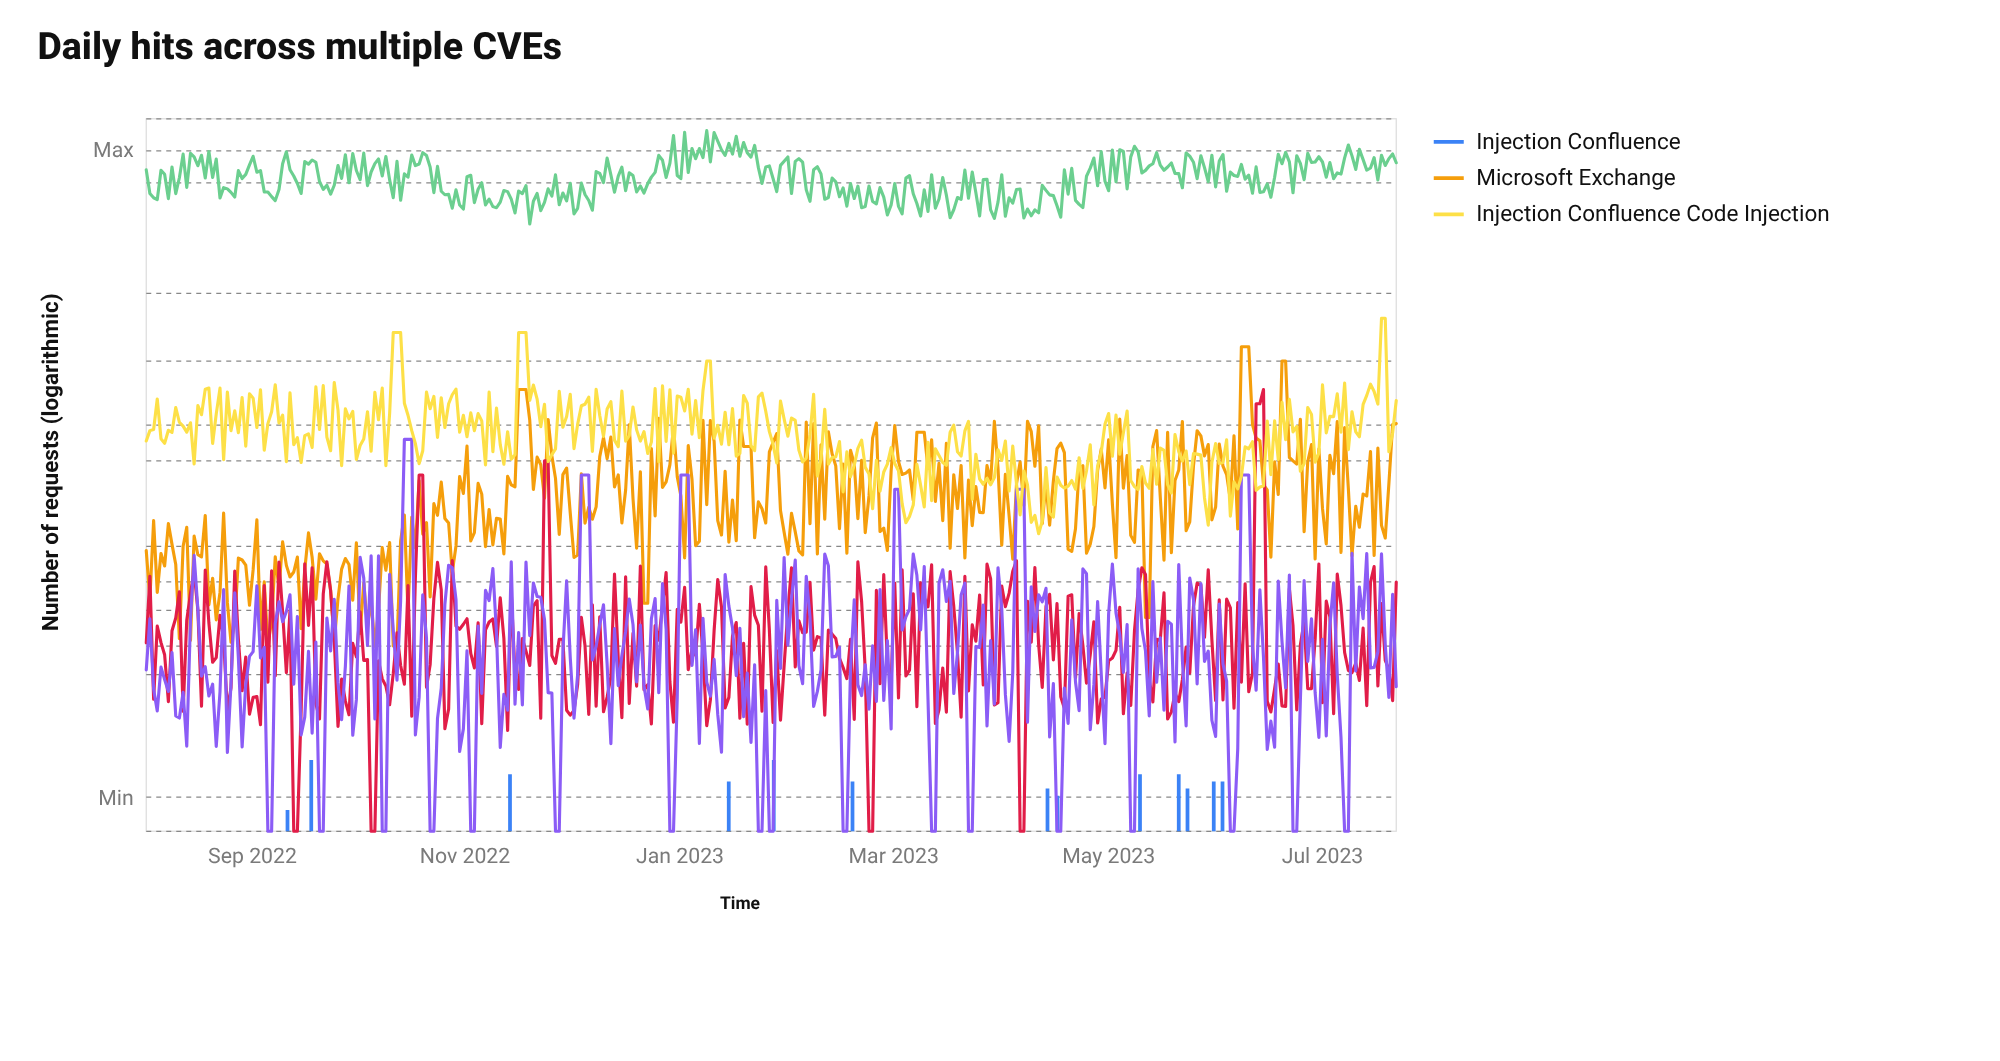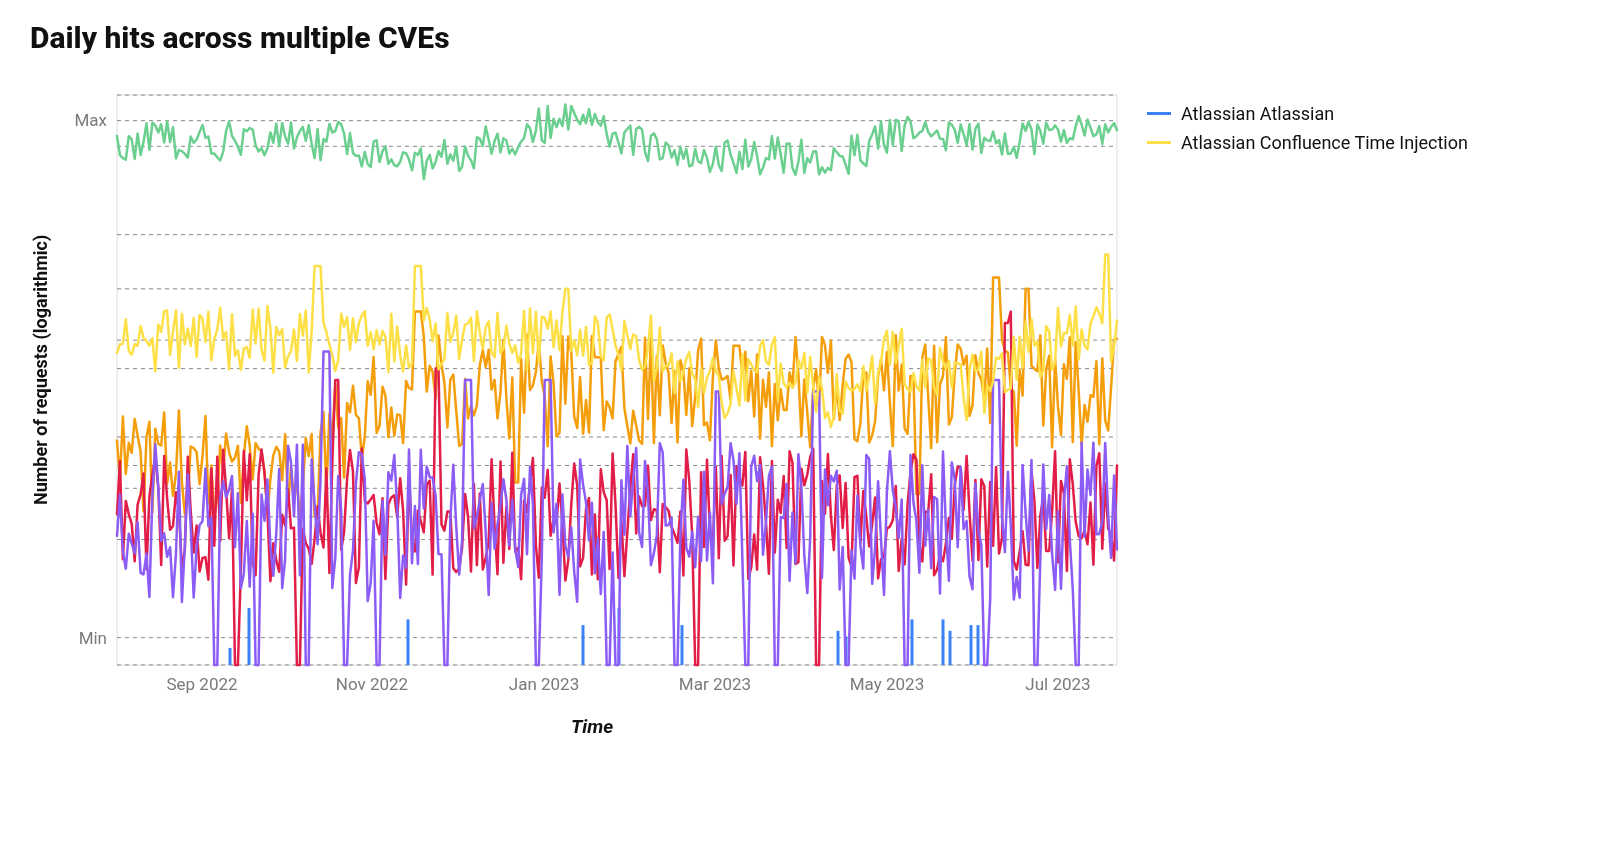--- a/index.html
+++ b/index.html
@@ -1,21 +1,21 @@
 <!DOCTYPE html>
 <html><head>
 <meta charset="utf-8">
 <style>
   html,body{margin:0;padding:0;background:#fff;font-family:-apple-system,BlinkMacSystemFont,"Segoe UI",Roboto,Helvetica,Arial,sans-serif;color:#111;}
   .wrap{width:1600px;height:810px;position:relative;box-sizing:border-box;padding:20px 30px;}
   h1.title{margin:0 0 30px 0;font-size:30px;font-weight:800;}
   .chartRow{display:flex;align-items:flex-start;}
   .yAxisLabel{writing-mode:vertical-rl;transform:rotate(180deg);font-weight:700;font-size:18px;text-align:center;height:570px;margin-right:6px;}
   .plotCol{display:flex;flex-direction:column;}
-  .xAxisLabel{text-align:center;font-weight:700;font-size:19px;margin-top:10px;font-style:italic;}
+  .xAxisLabel{text-align:center;font-weight:700;font-size:14px;margin-top:10px;}
   .legend{margin-left:20px;padding-top:10px;}
   .legendItem{display:flex;align-items:center;font-size:18px;margin:8px 0;white-space:nowrap;}
   .swatch{width:24px;height:3px;margin-right:10px;display:inline-block;}
   svg{display:block;}
   .grid{stroke:#888;stroke-dasharray:4 4;stroke-width:1;}
   .tickText{font-size:17px;fill:#7a7a7a;}
   .yTick{text-anchor:end;}
   .plotBorder{fill:none;stroke:#ddd;stroke-width:1;}
   .seriesLine{fill:none;stroke-width:2.5;stroke-linejoin:round;stroke-linecap:round;}
   .stub{stroke-width:3;}
@@ -80,21 +80,25 @@
             <text x="830" y="605" text-anchor="middle" class="tickText">May 2023</text>
             <text x="1001" y="605" text-anchor="middle" class="tickText">Jul 2023</text>
           </g>
       </svg>
       <div class="xAxisLabel">Time</div>
     </div>
 
     <div class="legend" id="legend">
         <div class="legendItem">
           <span class="swatch" style="background: rgb(59, 130, 246);"></span>
-          <span>Atlassian Atlassian</span>
+          <span>Injection Confluence</span>
+        </div>
+        <div class="legendItem">
+          <span class="swatch" style="background: rgb(245, 158, 11);"></span>
+          <span>Microsoft Exchange</span>
         </div>
         <div class="legendItem">
           <span class="swatch" style="background: rgb(253, 224, 71);"></span>
-          <span>Atlassian Confluence Time Injection</span>
+          <span>Injection Confluence Code Injection</span>
         </div>
       </div>
   </div>
 </div>
 
 </body></html>

